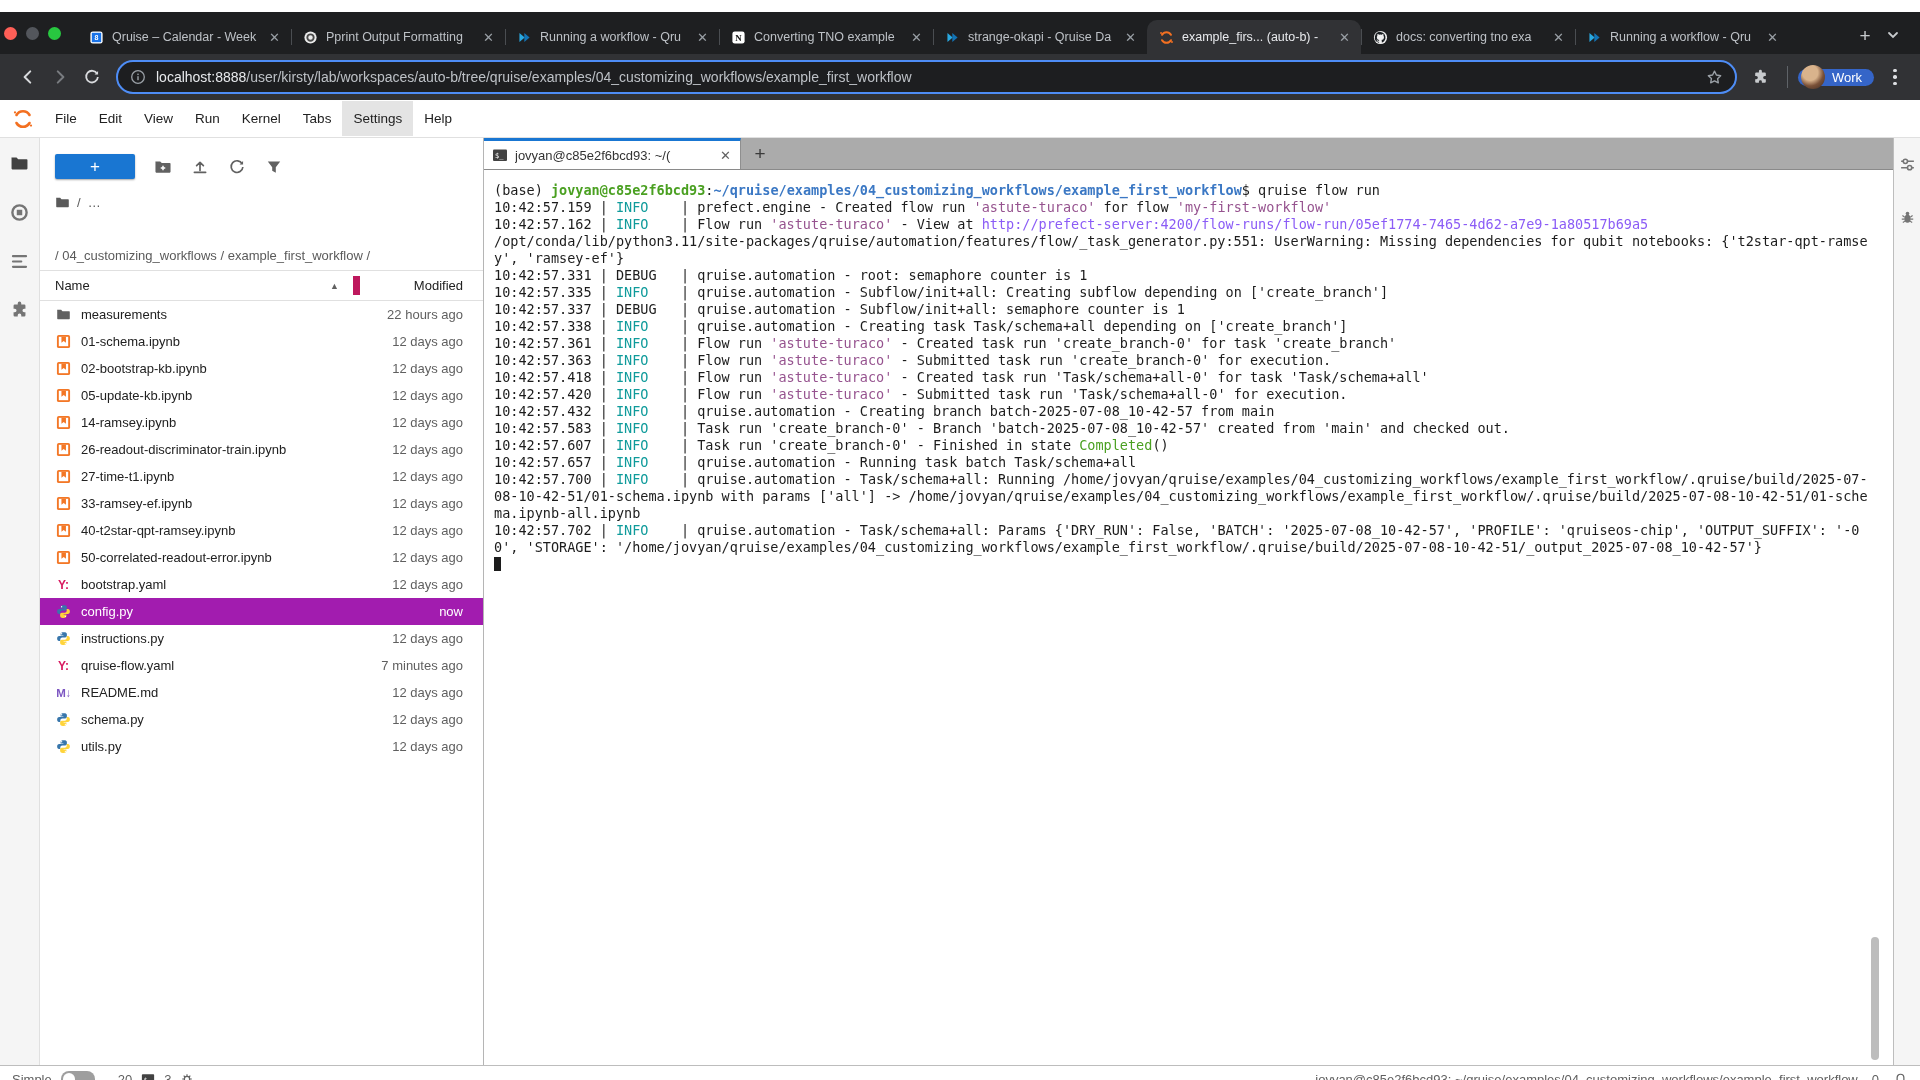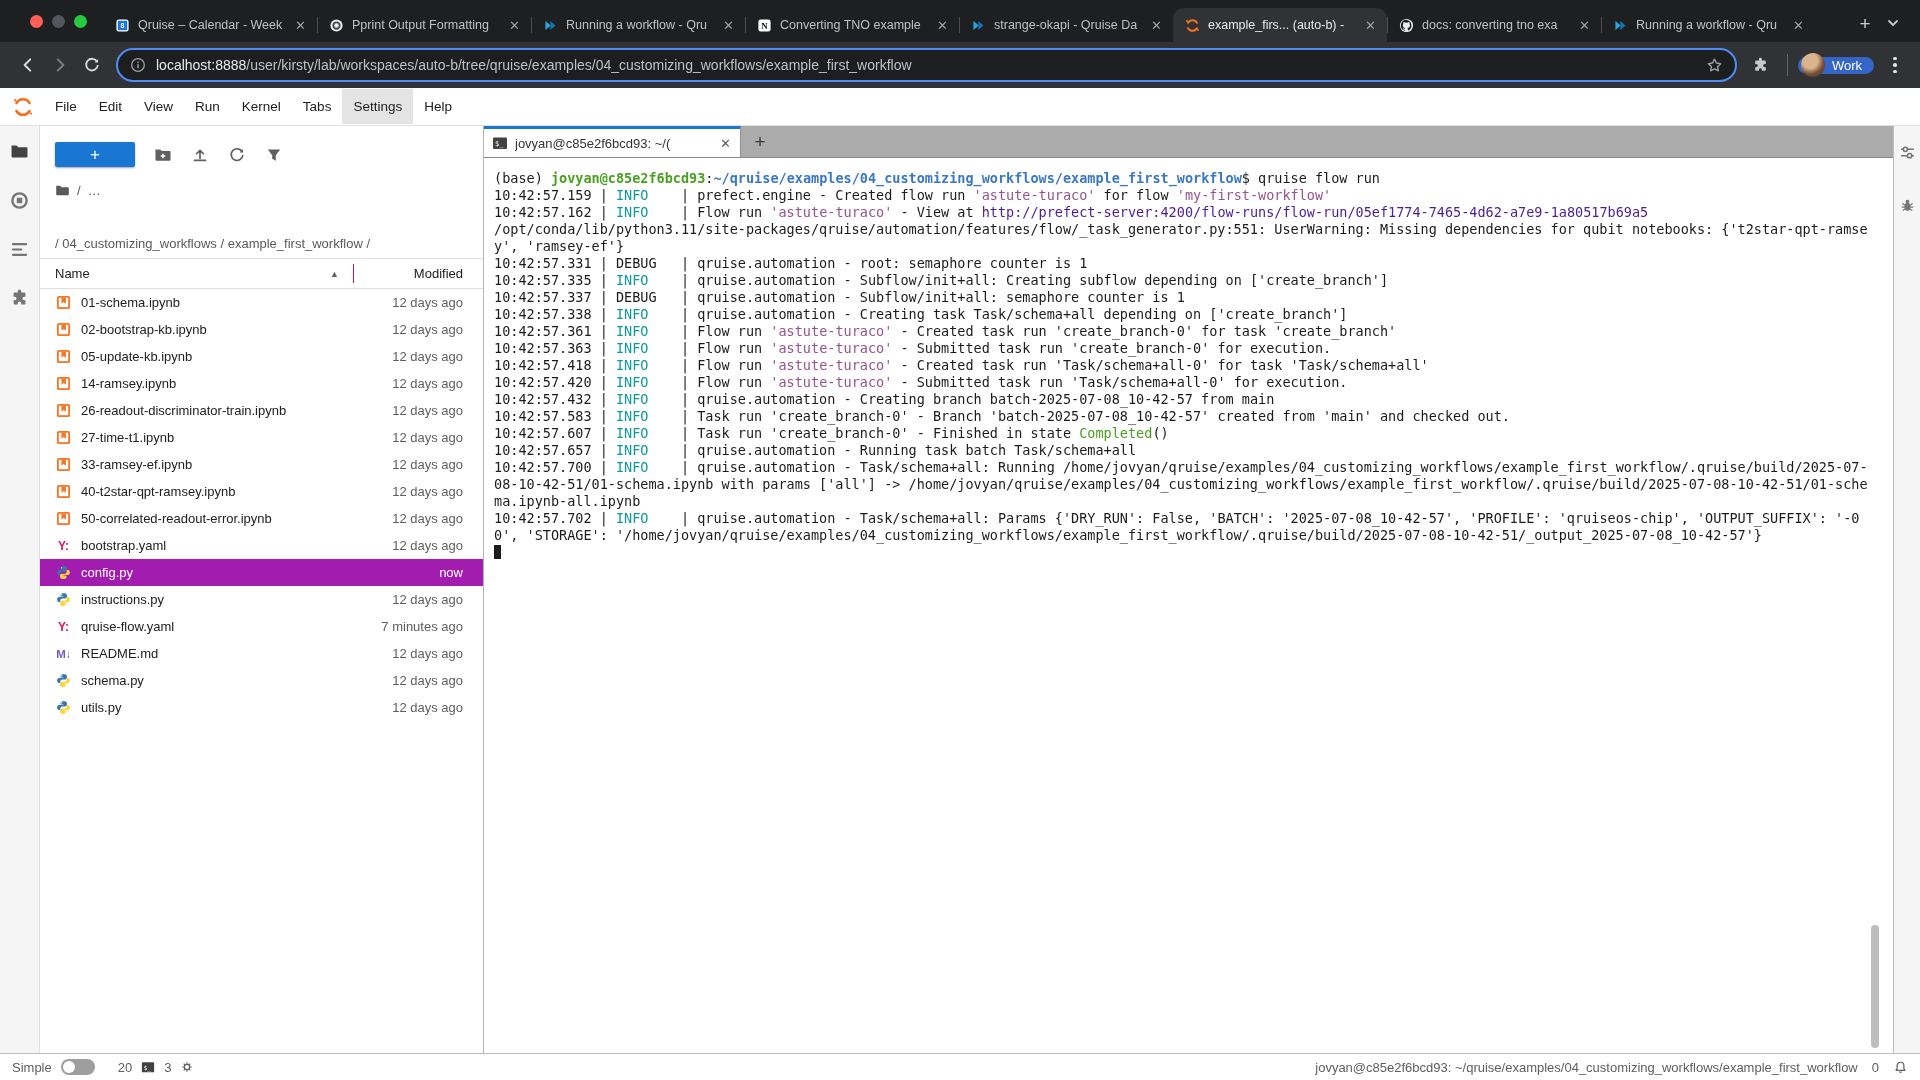--- a/index.html
+++ b/index.html
@@ -1,20 +1,20 @@
 <!DOCTYPE html>
 <html><head>
 <meta charset="utf-8">
 <style>
   * { margin:0; padding:0; box-sizing:border-box; }
   html,body { width:1920px; height:1080px; overflow:hidden; background:#fff;
               font-family:"Liberation Sans", sans-serif; }
 
   
-  .tabstrip { height:42px; background:#1e1f21; display:flex; align-items:flex-end; padding-left:26px; }
+  .tabstrip { height:42px; background:#1e1f21; display:flex; align-items:flex-end; padding-left:0;margin-top:12px; }
   .winctrl { display:flex; gap:9px; align-items:center; height:42px; padding:0 16px 0 4px; }
   .winctrl span { width:13px; height:13px; border-radius:50%; }
   .wc-close { background:#ff5f57; } .wc-min { background:#53565c; } .wc-max { background:#28c840; }
   #tabs { display:flex; align-items:flex-end; flex:1; min-width:0; }
   .tab { height:34px; flex:0 1 214px; min-width:0; display:flex; align-items:center; gap:8px;
          padding:0 8px 0 12px; border-radius:10px 10px 0 0; color:#bdc1c6; font-size:12.5px; position:relative; }
   .tab.active { background:#313235; color:#e8eaed; }
   .tab:not(.active):not(:first-child)::before { content:""; position:absolute; left:0; top:9px; bottom:9px;
          width:1px; background:#4a4d51; }
   .tab .title { white-space:nowrap; overflow:hidden; flex:1; }
@@ -55,21 +55,21 @@
                  border-right:1px solid #b5b5b5; flex:0 0 auto; font-size:13px; }
   .fbtoolbar { display:flex; align-items:center; padding:16px 8px 10px 15px; gap:19px; }
   .newbtn { width:80px; height:25px; background:#1976d2; border-radius:2px; color:#fff; font-size:17px;
             display:flex; align-items:center; justify-content:center; box-shadow:0 1px 2px rgba(0,0,0,.35); }
   .crumbrow { padding:6px 15px 0; color:#5a5a5a; display:flex; align-items:center; gap:7px; }
   .crumbrow2 { padding:3px 15px 7px; color:#5a5a5a;margin-top:35px; }
   .fbheader { display:flex; align-items:center; border-top:1px solid #e0e0e0; border-bottom:1px solid #e0e0e0;
               color:#212121; padding:5px 20px 5px 15px; }
   .fbheader .namecell { flex:1; display:flex; align-items:center; }
   .fbheader .sort { margin-left:auto; margin-right:14px; font-size:9px; color:#616161; }
-  .fbheader .modcell { width:110px; text-align:right; border-left:1px solid #be185d; padding:2px 0 2px 8px; }
+  .fbheader .modcell { width:110px; text-align:right; border-left:7px solid #be185d; padding:2px 0 2px 8px; }
   .frow { display:flex; align-items:center; height:27px; padding:0 20px 0 15px; color:#212121; gap:9px; }
   .frow .ficon { width:17px; display:flex; justify-content:center; flex:0 0 auto; }
   .frow .fname { flex:1; white-space:nowrap; overflow:hidden; }
   .frow .fmod { color:#5f5f5f; width:110px; text-align:right; flex:0 0 auto; }
   .frow.selected { background:#a21caf; }
   .frow.selected .fname, .frow.selected .fmod { color:#fff; }
   .ytxt { color:#d81b60; font-weight:bold; font-size:12px; }
   .mtxt { color:#7d57c2; font-weight:bold; font-size:11.5px; letter-spacing:-0.5px; }
 
   .dock { flex:1; display:flex; flex-direction:column; background:#fff; position:relative; min-width:0; }
@@ -80,21 +80,21 @@
   .termtab .tclose { color:#616161; font-size:13px; padding:0 3px; }
   .addterm { width:38px; display:flex; align-items:center; justify-content:center; font-size:19px; color:#3a3a3a; }
   .termcontent { flex:1; padding:12px 0 0 10px; font-family:"DejaVu Sans Mono", monospace; font-size:13.5px;
                  line-height:17px; color:#1c1c1c; overflow:hidden; }
   .tline { white-space:pre; }
   .g { color:#4aa021; font-weight:bold; }
   .gn { color:#4aa021; }
   .b { color:#3b78c4; font-weight:bold; }
   .t { color:#0f9b9b; }
   .p { color:#96538f; }
-  .u { color:#4c1d95; }
+  .u { color:#8b5cf6; }
   .cursor { display:inline-block; width:7px; height:14px; background:#1c1c1c; vertical-align:-2px; }
   .scrollthumb { position:absolute; right:14px; top:799px; width:8px; height:123px; background:#bdbdbd; border-radius:4px; }
 
   .rightstrip { width:27px; background:#f5f5f5; border-left:1px solid #bdbdbd; display:flex;
                 flex-direction:column; align-items:center; padding-top:18px; gap:36px; flex:0 0 auto; }
 
   .statusbar { height:27px; border-top:1px solid #bdbdbd; background:#fff; display:flex; align-items:center;
                font-size:13px; color:#5f5f5f; padding:0 12px; gap:9px; }
   .toggle { width:34px; height:16px; border-radius:8px; background:#9e9e9e; position:relative; margin-right:14px; }
   .toggle i { position:absolute; left:2px; top:2px; width:12px; height:12px; border-radius:50%; background:#fff; }
@@ -338,20 +338,29 @@
     </div>
     <div class="crumbrow2">/ 04_customizing_workflows / example_first_workflow /</div>
     <div class="fbheader">
       <span class="namecell">
         <span>Name</span>
         <span class="sort">▲</span>
       </span>
       <span class="modcell">Modified</span>
     </div>
     <div id="filelist">
+        <div class="frow">
+          <span class="ficon">
+            <svg width="15" height="15" viewBox="0 0 16 16">
+              <path d="M1.3 3h4.2l1.4 1.4H14a.7.7 0 0 1 .7.7v7.2a.7.7 0 0 1-.7.7H2a.7.7 0 0 1-.7-.7V3.7A.7.7 0 0 1 1.3 3z" fill="#616161"></path>
+            </svg>
+          </span>
+          <span class="fname">measurements</span>
+          <span class="fmod">22 hours ago</span>
+        </div>
         <div class="frow">
           <span class="ficon">
             <svg width="15" height="15" viewBox="0 0 16 16">
               <rect x="1" y="1" width="14" height="14" rx="2" fill="#F37726"></rect>
               <rect x="3" y="3" width="10" height="10" fill="#fff"></rect>
               <path d="M5.8 3h4.8v6.2L8.2 7.4 5.8 9.2z" fill="#F37726"></path>
             </svg>
           </span>
           <span class="fname">01-schema.ipynb</span>
           <span class="fmod">12 days ago</span>

